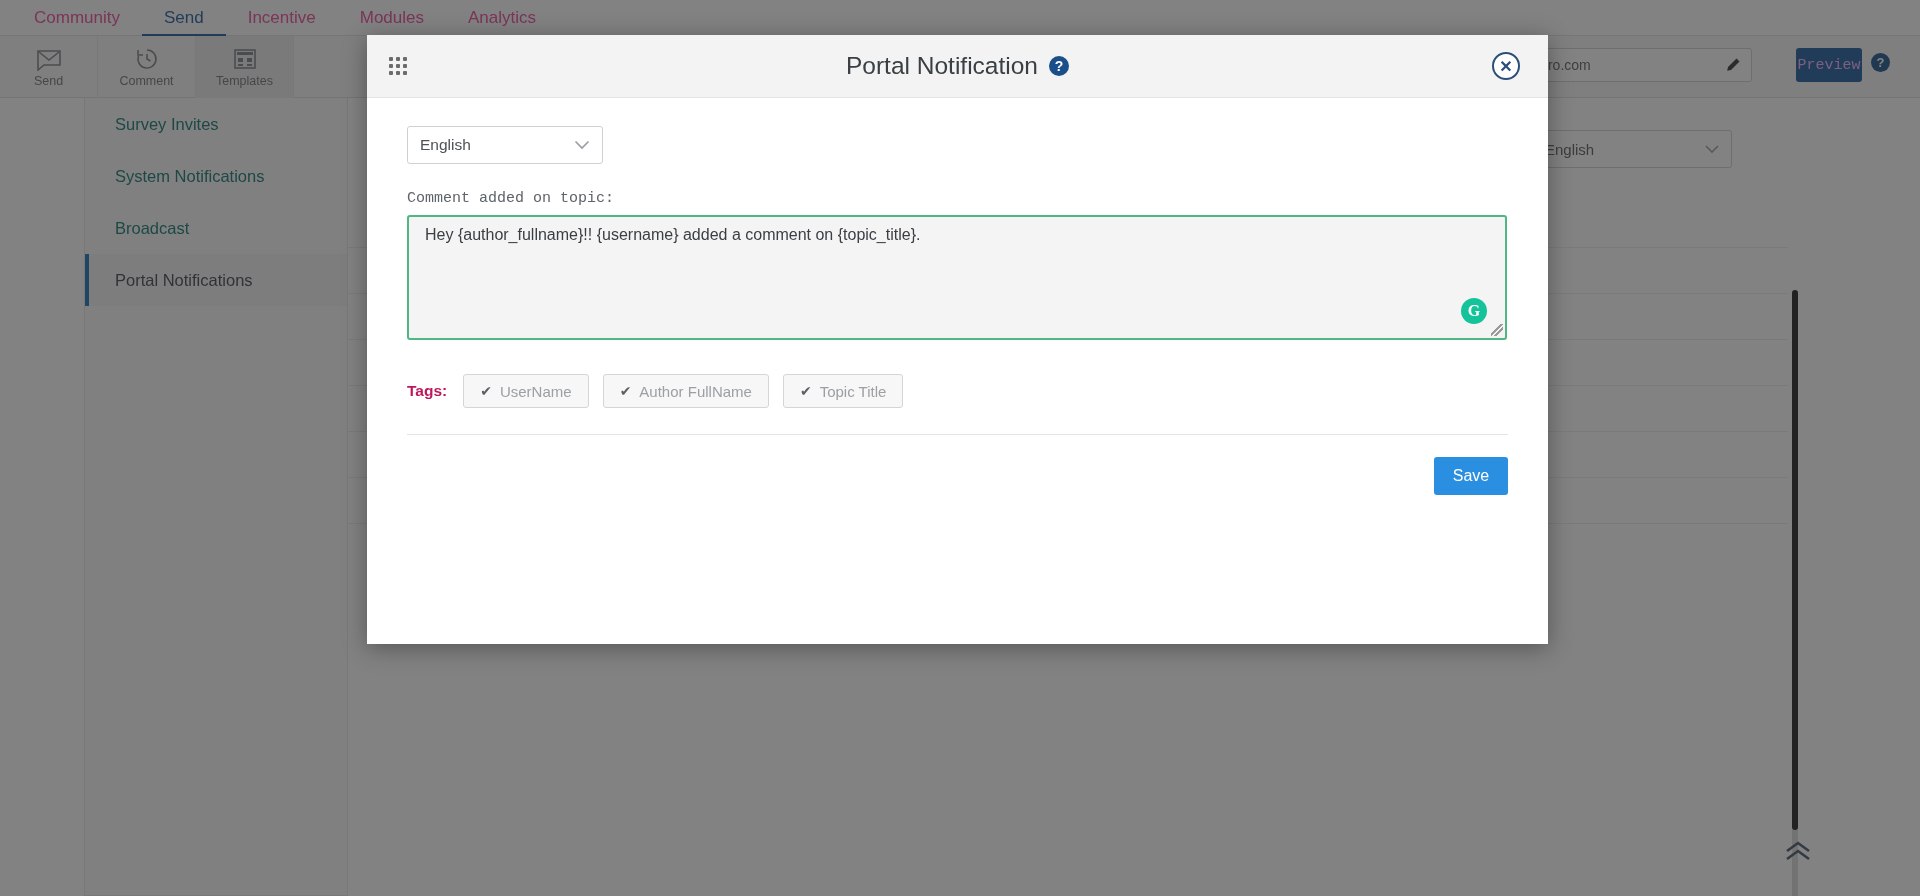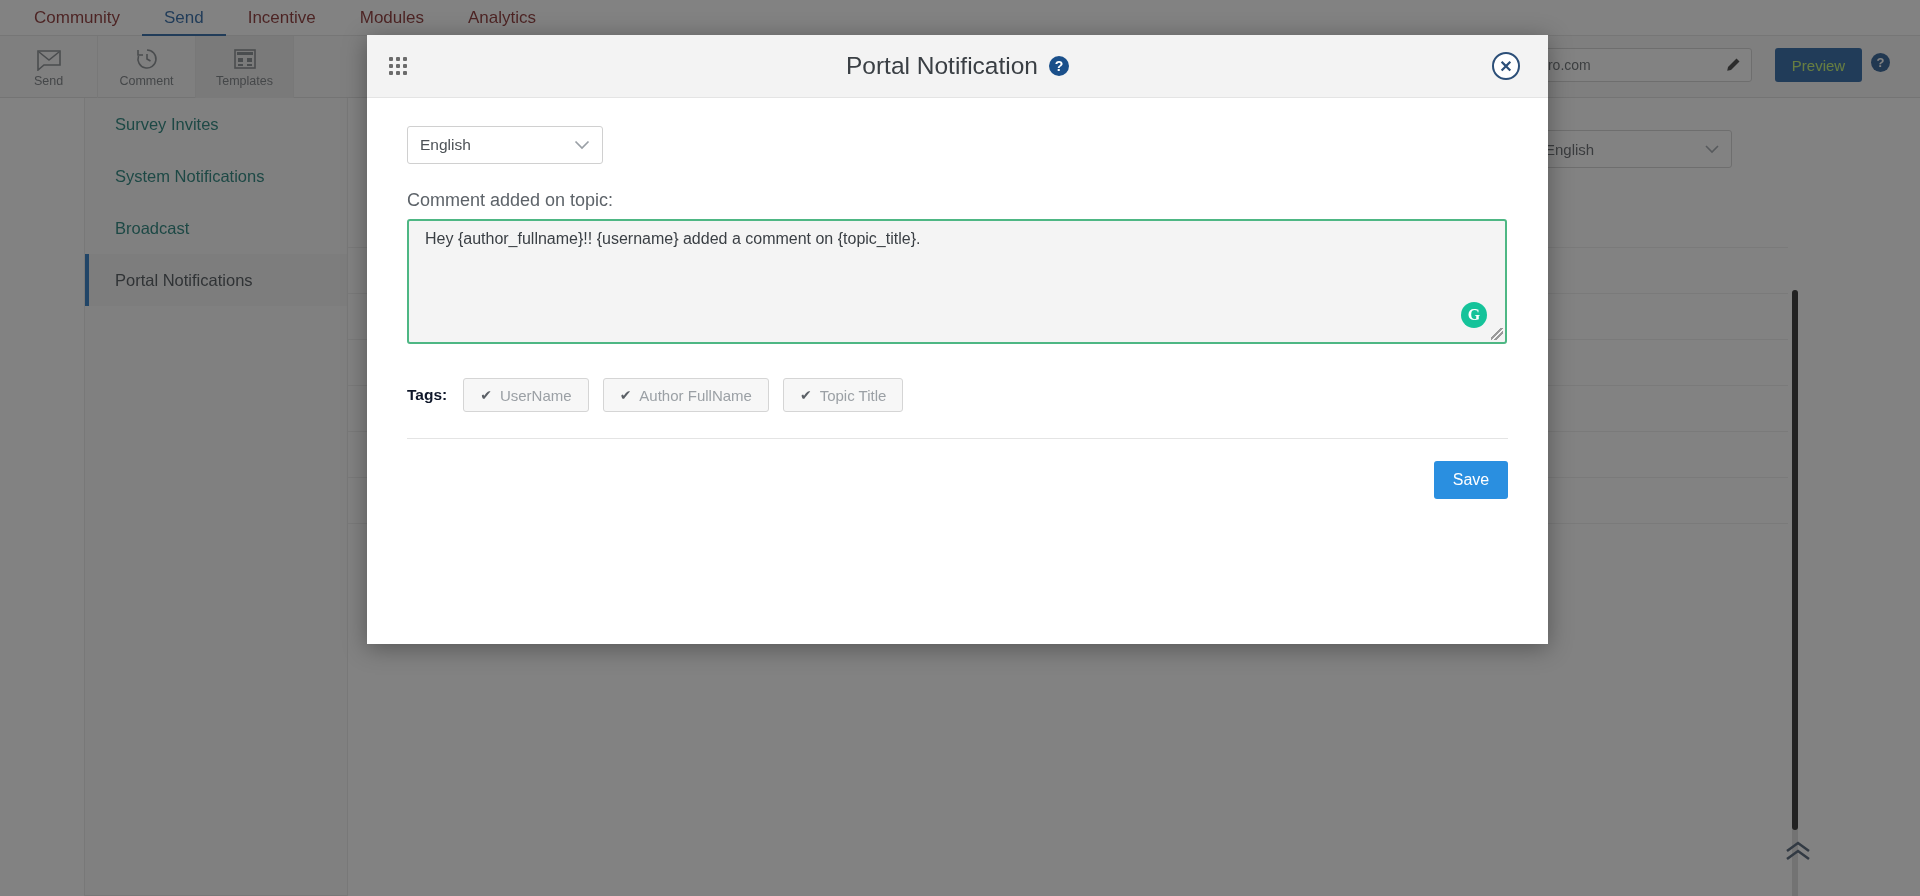--- a/index.html
+++ b/index.html
@@ -18,21 +18,21 @@
 
   
   .top-nav {
     position: absolute; top: 0; left: 0; width: 1920px; height: 36px;
     background: #ffffff;
     display: flex; align-items: center; gap: 0px;
     padding-left: 12px;
     border-bottom: 1px solid #e3e3e3;
   }
   .top-nav-item {
-    font-size: 17px; color: #7f1d1d; padding: 0 22px; line-height: 36px;
+    font-size: 17px; color: #ec4899; padding: 0 22px; line-height: 36px;
     white-space: nowrap;
   }
   .top-nav-item.active {
     color: #1a5a9e;
     border-bottom: 2px solid #1a5a9e;
     height: 36px;
   }
 
   
   .toolbar {
@@ -54,23 +54,23 @@
 
   .url-wrap {
     position: absolute; right: 168px; top: 12px;
     width: 268px; height: 34px;
     border: 1px solid #cfcfcf; border-radius: 3px; background: #fff;
     display: flex; align-items: center; padding: 0 10px;
   }
   .url-wrap .urltext { font-size: 14px; color: #5b6165; flex: 1; overflow: hidden; white-space: nowrap; }
   .preview-btn {
     position: absolute; right: 58px; top: 12px;
-    width: 87px; height: 34px; background: #1a5a9e; color: #bef264;
+    width: 66px; height: 34px; background: #1a5a9e; color: #f0abfc;
     border-radius: 3px; font-size: 15px;
-    display: flex; align-items: center; justify-content: center;
+    display: flex; align-items: center; justify-content: center; font-family: Liberation Mono, monospace;
   }
   .help-round {
     position: absolute; right: 30px; top: 17px;
     width: 19px; height: 19px; border-radius: 50%;
     background: #1a4f8a; color: #fff; font-size: 13px; font-weight: bold;
     display: flex; align-items: center; justify-content: center;
   }
 
   
   .left-panel {
@@ -164,21 +164,21 @@
 
   .lang-select {
     width: 196px; height: 38px;
     border: 1px solid #d0d0d0; border-radius: 3px; background: #fff;
     display: flex; align-items: center; padding: 0 12px;
     font-size: 15.5px; color: #4d5257;
   }
   .lang-select .chev { margin-left: auto; color: #9aa0a6; }
 
   .field-label {
-    margin-top: 26px; font-size: 18px; color: #5d6369;
+    margin-top: 26px; font-size: 15px; color: #5d6369; font-family: Liberation Mono, monospace;
   }
 
   .textarea-box {
     margin-top: 8px;
     position: relative;
     width: 1100px; height: 125px;
     border: 2px solid #4eb784; border-radius: 3px;
     background: #f4f4f4;
     padding: 7px 16px;
     font-size: 16px; color: #3a3f44;
@@ -195,21 +195,21 @@
     position: absolute; right: 2px; bottom: 2px; width: 12px; height: 12px;
     background:
       linear-gradient(135deg, transparent 0 40%, #9a9a9a 40% 52%, transparent 52% 100%),
       linear-gradient(135deg, transparent 0 62%, #9a9a9a 62% 74%, transparent 74% 100%);
   }
 
   .tags-row {
     margin-top: 34px;
     display: flex; align-items: center; gap: 14px;
   }
-  .tags-label { font-size: 15.5px; color: #0f172a; font-weight: bold; margin-right: 2px; }
+  .tags-label { font-size: 15.5px; color: #be185d; font-weight: bold; margin-right: 2px; }
   .tag-btn {
     height: 34px; padding: 0 16px;
     border: 1px solid #d5d5d5; border-radius: 3px; background: #f7f7f7;
     display: flex; align-items: center; gap: 8px;
     font-size: 15px; color: #9ba0a5;
   }
   .tag-btn .tick { color: #5b6066; font-size: 14px; }
 
   .modal-divider {
     margin: 26px 0 0 0; border: none; border-top: 1px solid #e4e4e4;

